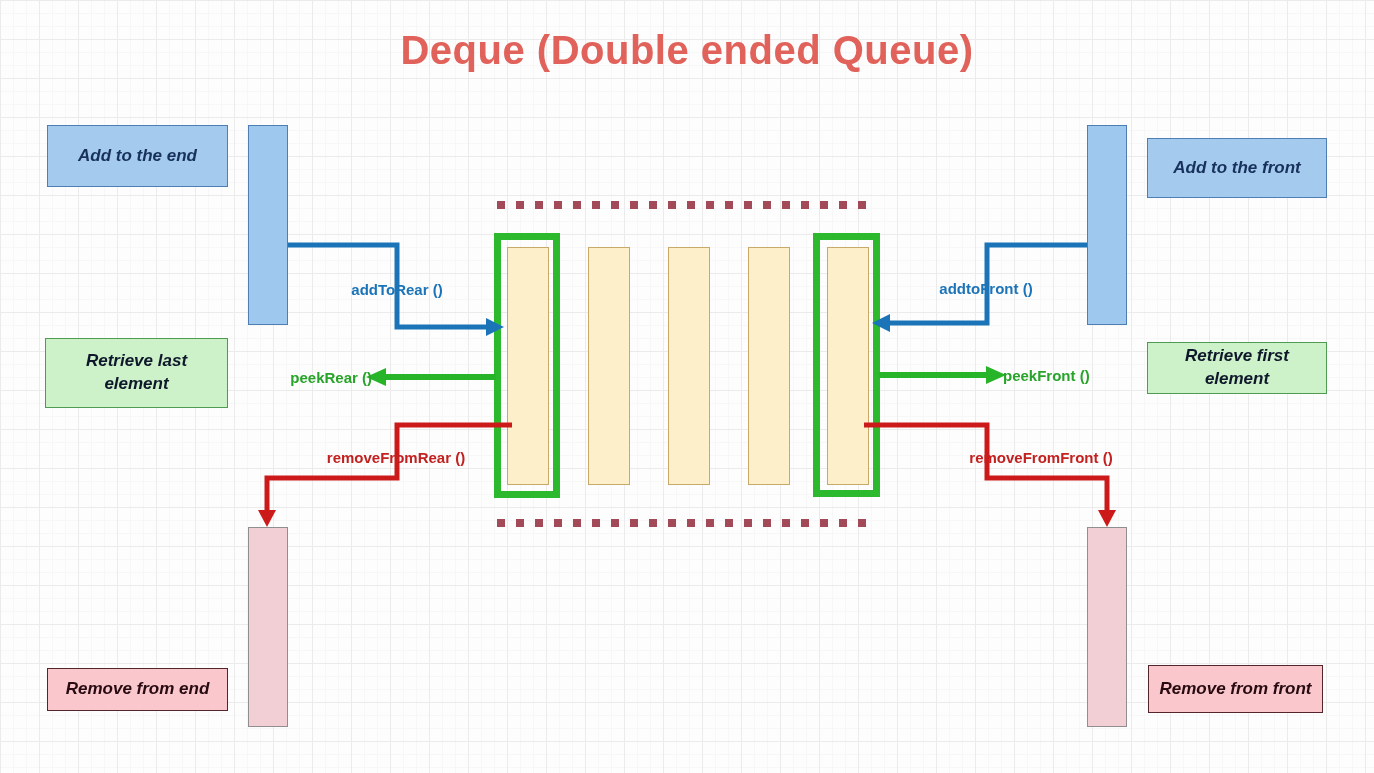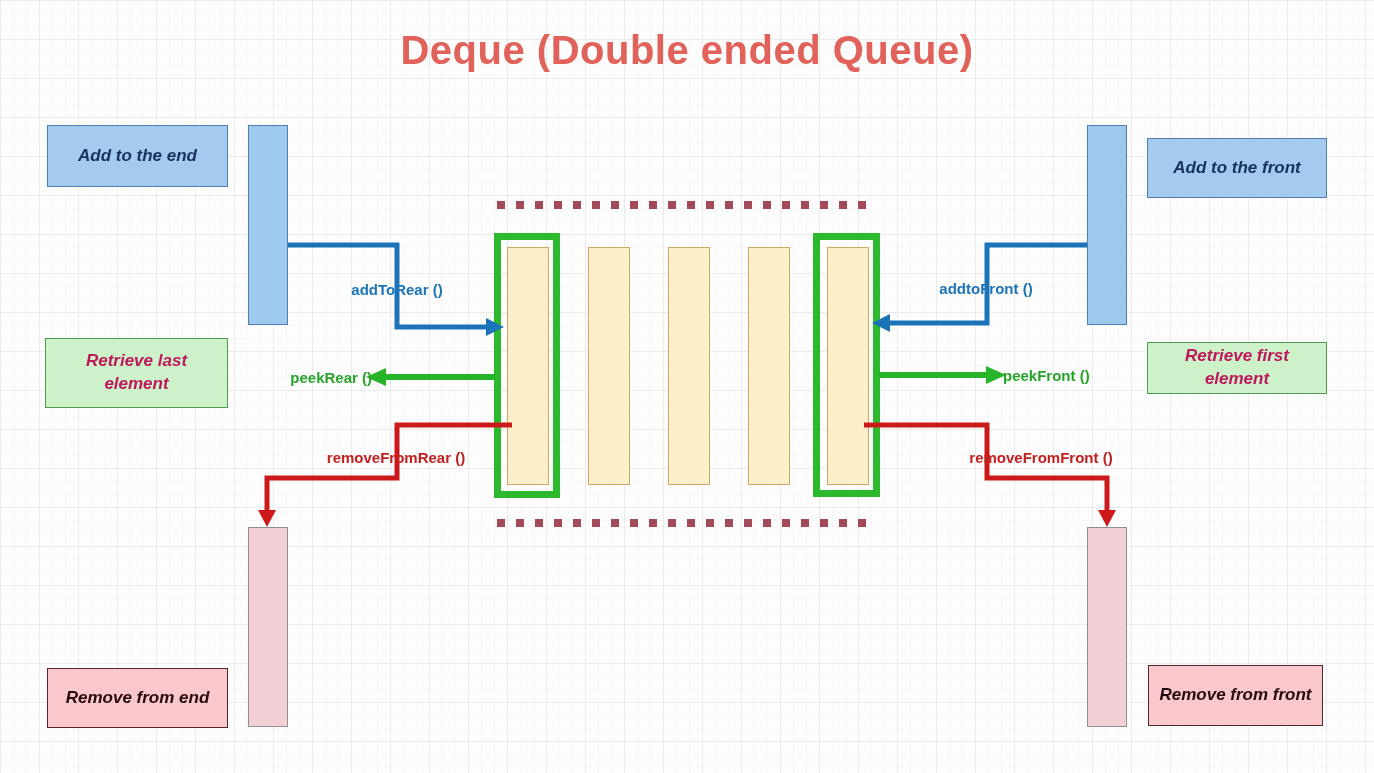--- a/index.html
+++ b/index.html
@@ -38,21 +38,21 @@
     align-items: center;
     justify-content: center;
     text-align: center;
     font-style: italic;
     font-weight: bold;
     font-size: 17px;
     line-height: 1.35;
     padding: 2px 8px;
   }
   .box-blue   { background: #a4cbee; border: 1.5px solid #4f7fb2; color: #17315c; }
-  .box-green  { background: #cdf2ca; border: 1.5px solid #4f9b52; color: #be185d; }
+  .box-green  { background: #cdf2ca; border: 1.5px solid #4f9b52; color: #0f172a; }
   .box-pink   { background: #f9c7cc; border: 1.5px solid #53262c; color: #270b10; }
   .vbar {
     position: absolute;
     box-sizing: border-box;
     width: 40px;
     height: 200px;
   }
   .vbar-blue { background: #9fc8ee; border: 1.5px solid #4f7fb2; }
   .vbar-pink { background: #f1cfd4; border: 1.5px solid #8f8f8f; }
   .green-frame {
@@ -90,25 +90,25 @@
 </style>
 </head>
 <body>
 
 <div id="canvas">
 
   <div class="title">Deque (Double ended Queue)</div>
 
   <div class="labelbox box-blue" style="left:47px; top:125px; width:181px; height:62px;">Add to the end</div>
   <div class="labelbox box-green" style="left:45px; top:338px; width:183px; height:70px;">Retrieve last element</div>
-  <div class="labelbox box-pink" style="left:47px; top:668px; width:181px; height:60px;">Remove from end</div>
+  <div class="labelbox box-pink" style="left:47px; top:668px; width:181px; height:43px;">Remove from end</div>
 
   <div class="labelbox box-blue" style="left:1147px; top:138px; width:180px; height:60px;">Add to the front</div>
   <div class="labelbox box-green" style="left:1147px; top:342px; width:180px; height:52px;">Retrieve first element</div>
-  <div class="labelbox box-pink" style="left:1148px; top:665px; width:175px; height:61px;">Remove from front</div>
+  <div class="labelbox box-pink" style="left:1148px; top:665px; width:175px; height:48px;">Remove from front</div>
 
   <div class="vbar vbar-blue" style="left:248px; top:125px;"></div>
   <div class="vbar vbar-blue" style="left:1087px; top:125px;"></div>
   <div class="vbar vbar-pink" style="left:248px; top:527px;"></div>
   <div class="vbar vbar-pink" style="left:1087px; top:527px;"></div>
 
   <div id="slots">
       <div class="slot" style="left: 507px;"></div>
       <div class="slot" style="left: 588px;"></div>
       <div class="slot" style="left: 668px;"></div>

